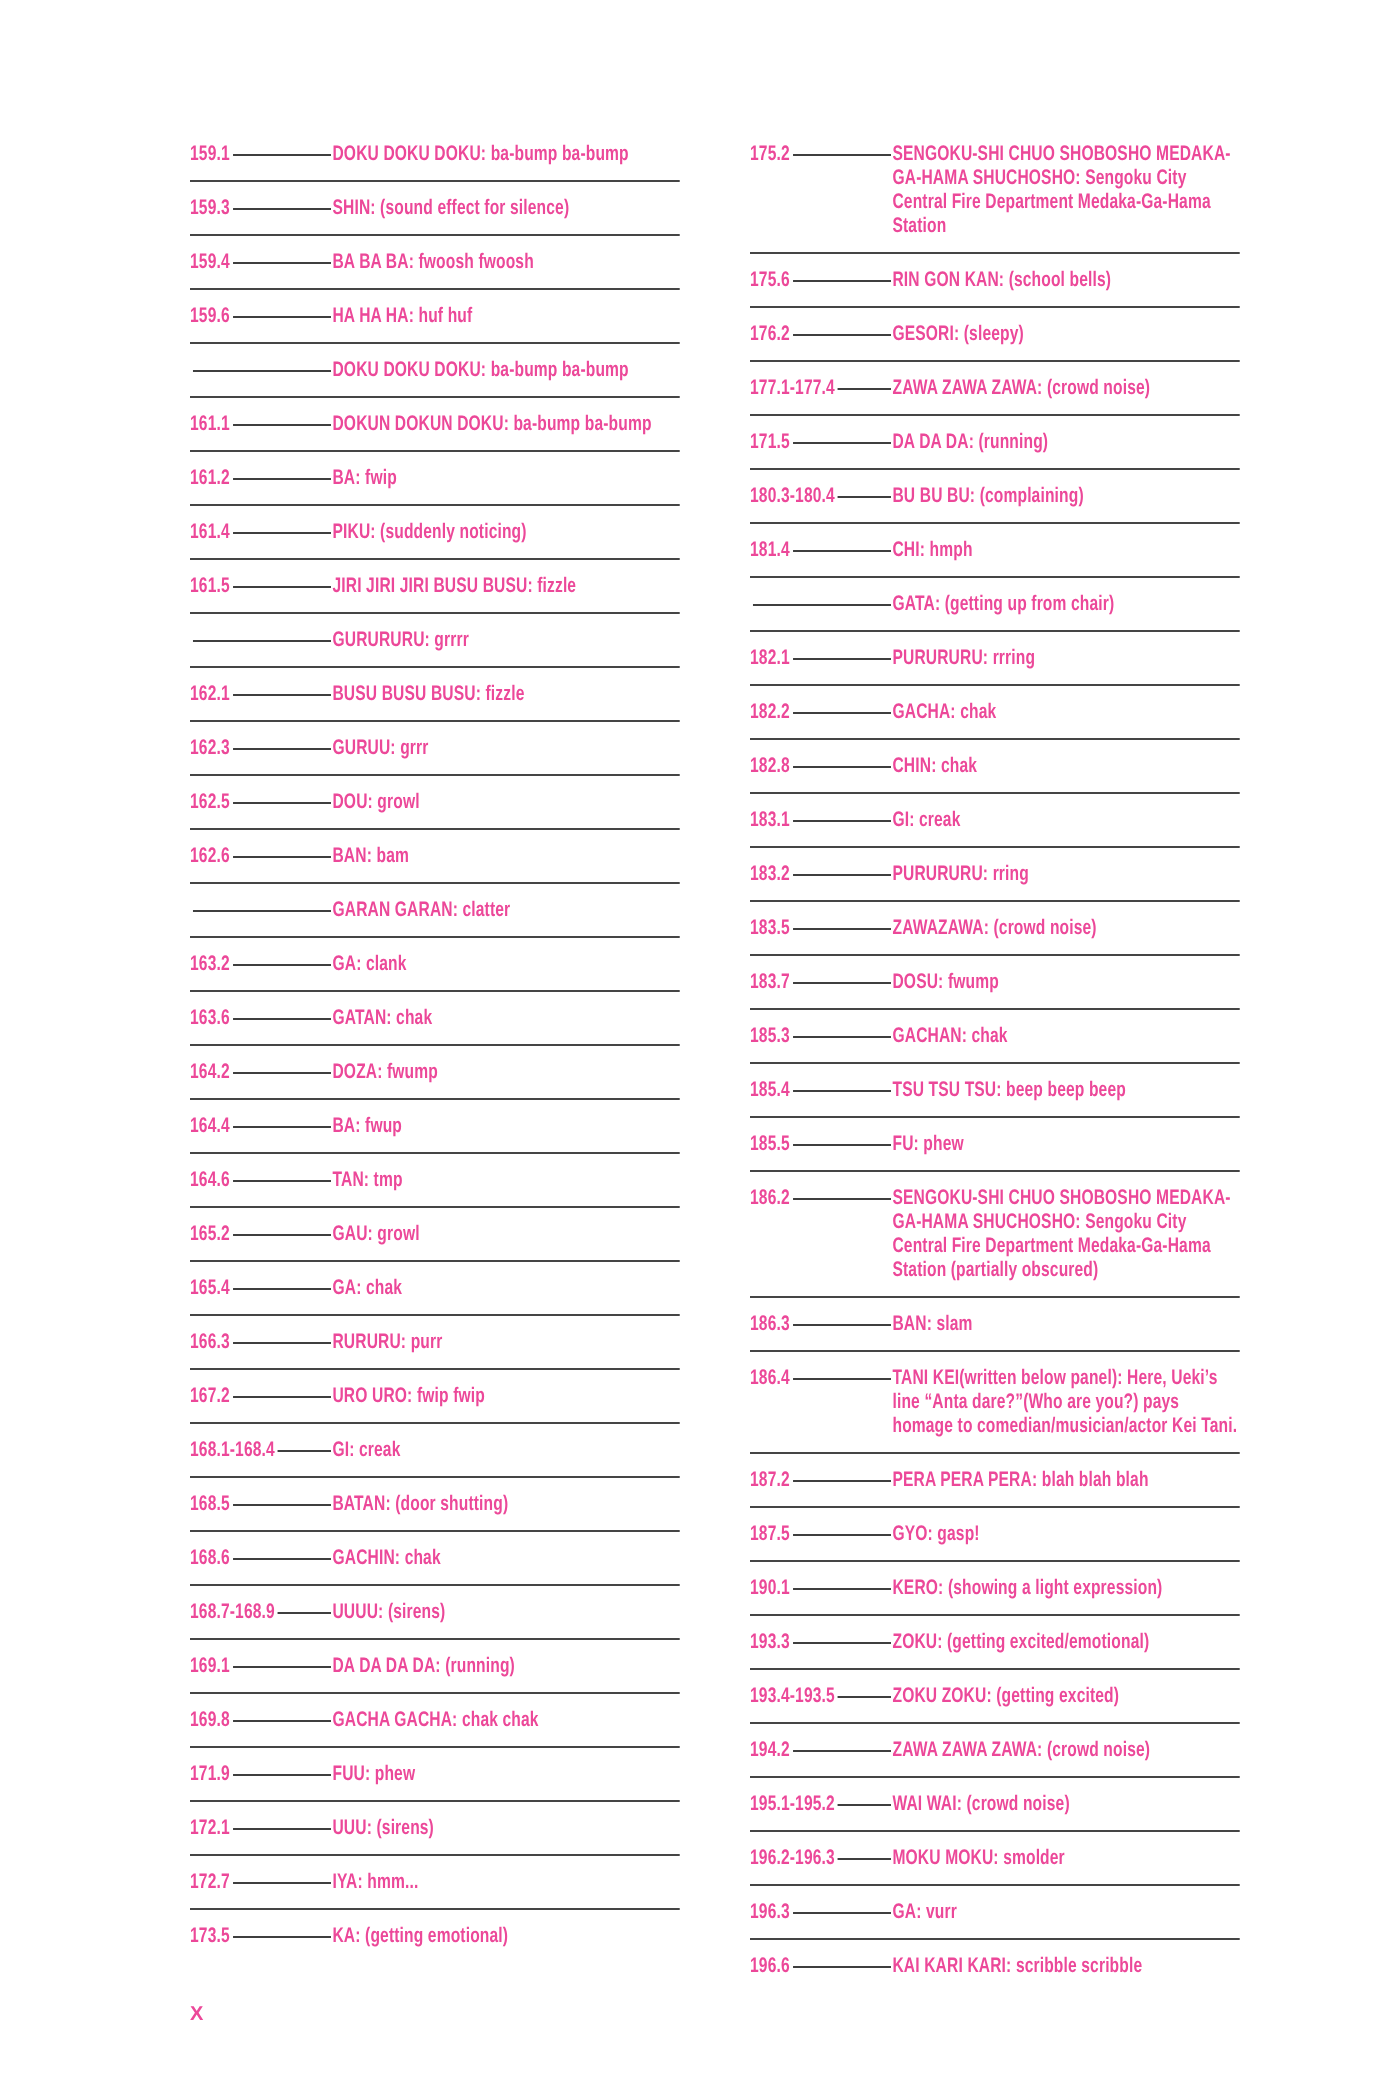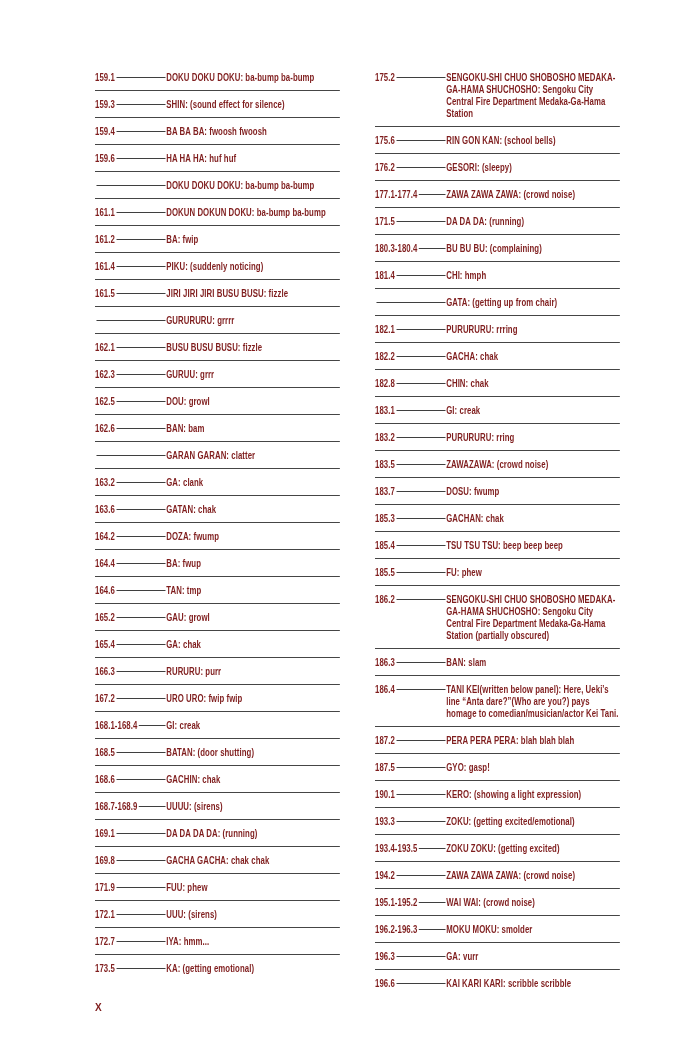--- a/index.html
+++ b/index.html
@@ -8,21 +8,21 @@
     background: #ffffff;
   }
   .sheet {
     position: relative;
     width: 700px;
     height: 1050px;
     background: #ffffff;
     overflow: hidden;
     font-family: "Liberation Sans", "DejaVu Sans", sans-serif;
     font-weight: 700;
-    color: #7f1d1d;
+    color: #ec4899;
   }
   .col {
     position: absolute;
     top: 64px;
     width: 330px;
     transform: scaleX(0.742);
     transform-origin: 0 0;
   }
   .col-left  { left: 95px; }
   .col-right { left: 375px; }

